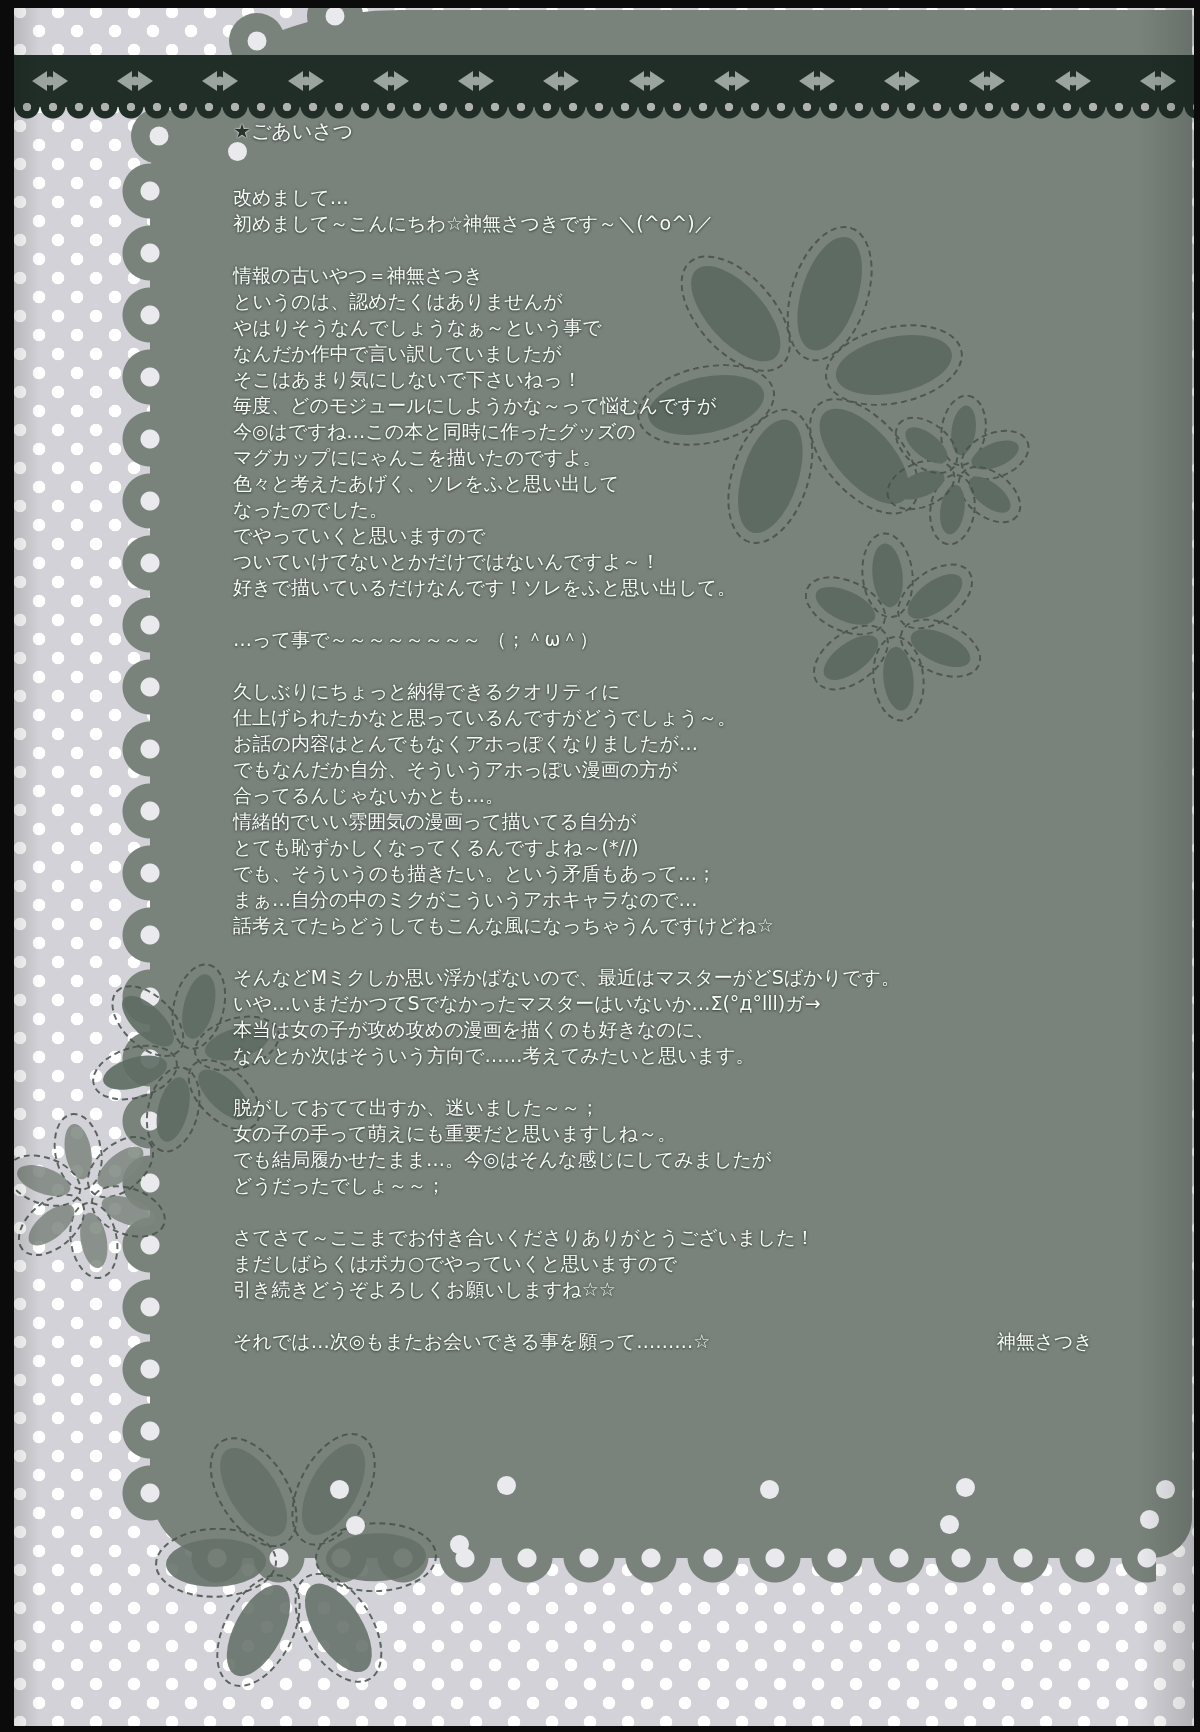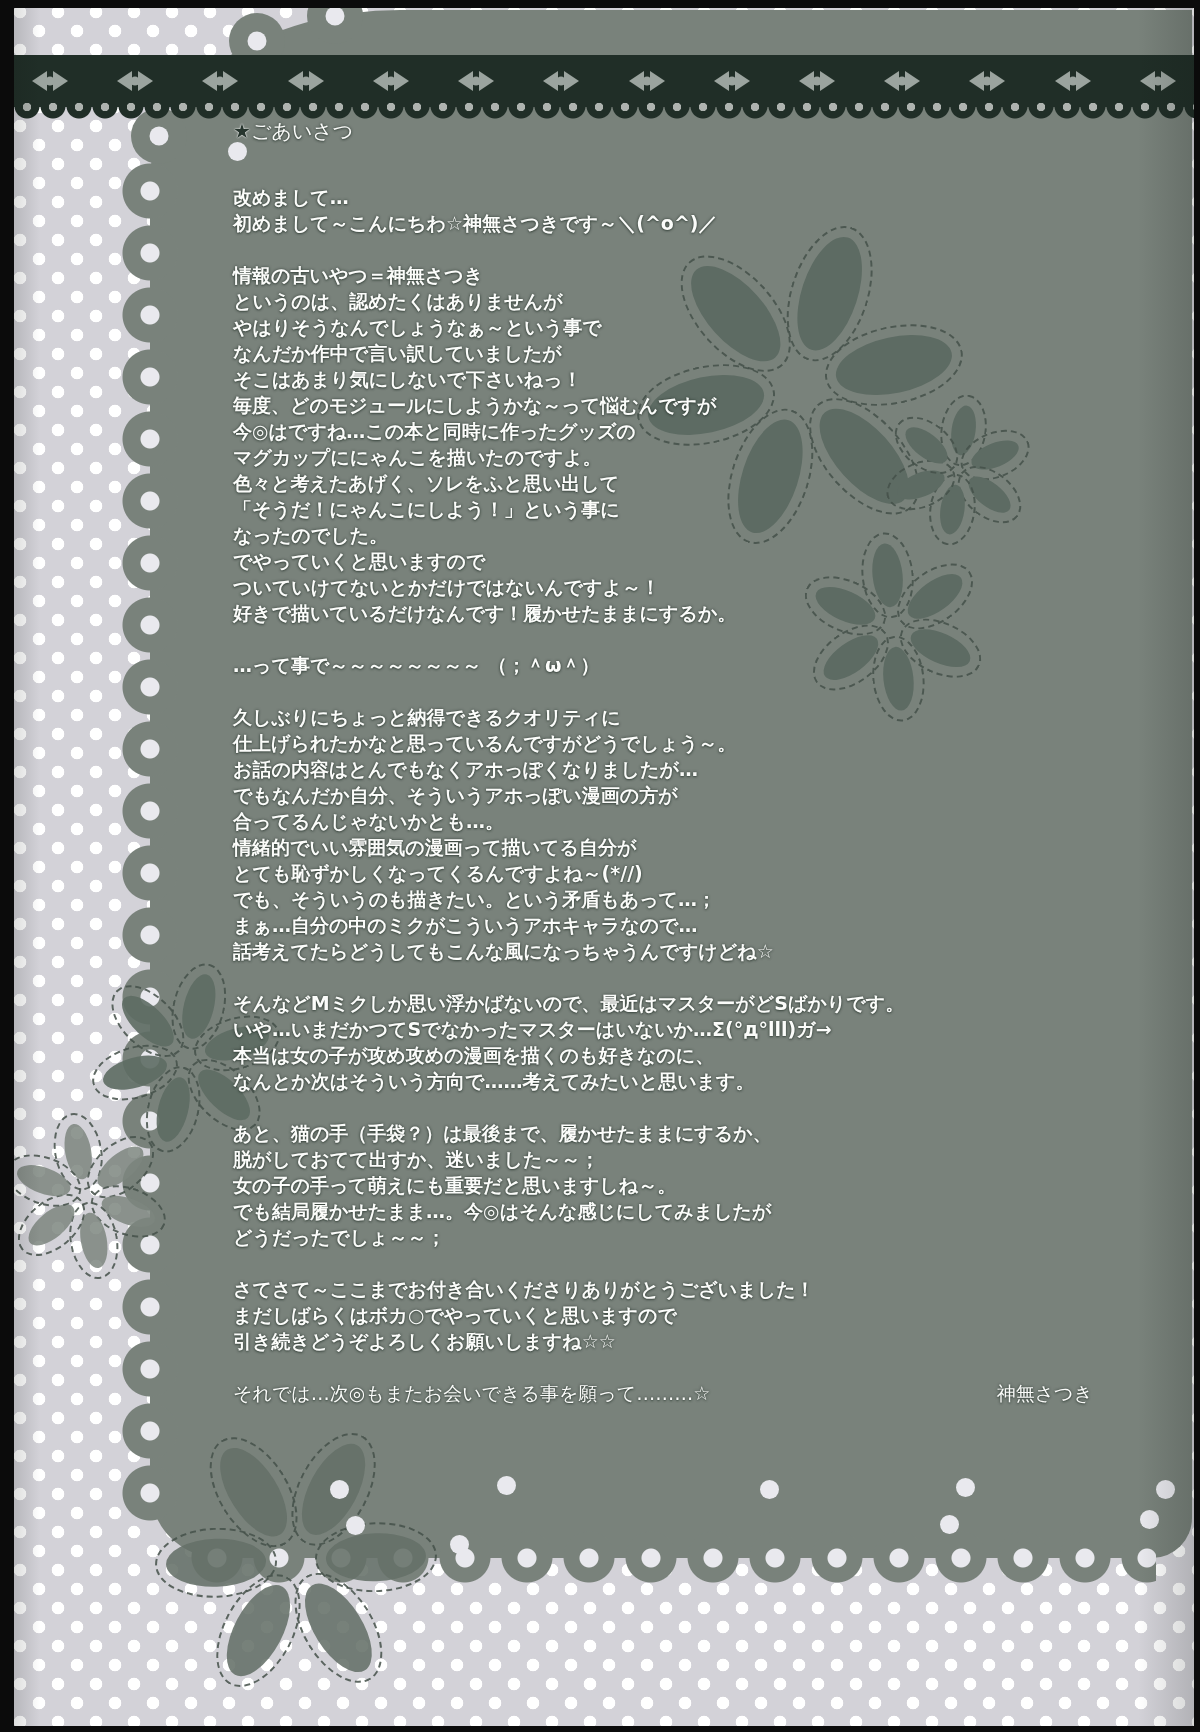--- a/index.html
+++ b/index.html
@@ -64,21 +64,21 @@
   .f2{left:958px;top:470px;--pw:24px;--ph:50px;--o:40px;transform:rotate(8deg);}
   .f3{left:893px;top:627px;--pw:30px;--ph:64px;--o:52px;transform:rotate(-6deg);}
   .f4{left:186px;top:1058px;--pw:30px;--ph:66px;--o:53px;transform:rotate(14deg);--pc:rgba(93,107,99,.9);}
   .f5{left:86px;top:1196px;--pw:26px;--ph:56px;--o:45px;transform:rotate(-10deg);--pc:rgba(124,134,127,.85);}
   .f6{left:296px;top:1560px;--pw:48px;--ph:100px;--o:80px;transform:rotate(28deg);--pc:rgba(100,112,104,.88);z-index:3;}
   
   .afterword{position:absolute;left:233px;top:118px;width:860px;z-index:6;color:#fbfcfa;
     font-size:19px;text-shadow:0 0 3px rgba(40,52,45,.85),0 1px 2px rgba(40,52,45,.55);}
   .afterword-title{font-size:20px;height:26px;line-height:26px;margin-bottom:40px;white-space:pre;}
   .title-star{color:#27352e;text-shadow:0 0 2px #ffffff,0 0 1px #ffffff;}
-  .text-line{height:26px;line-height:26px;white-space:pre;font-weight:bold;}
+  .text-line{height:26px;line-height:26px;white-space:pre;}
   .closing-row{display:flex;height:26px;line-height:26px;white-space:pre;justify-content:space-between;}
   .signature{}
   
   .edge{position:absolute;background:#0b0b0b;z-index:10;}
   .edge-left{left:0;top:0;bottom:0;width:14px;}
   .edge-top{left:0;top:0;right:0;height:8px;}
   .edge-right{right:0;top:0;bottom:0;width:6px;}
   .edge-bottom{left:0;bottom:0;right:0;height:6px;}
   .shade-right{position:absolute;right:6px;top:0;bottom:0;width:56px;z-index:7;
     background:linear-gradient(to right,rgba(15,20,17,0),rgba(15,20,17,.17));}
@@ -216,45 +216,43 @@
         <div class="text-line"></div>
         <div class="text-line">情報の古いやつ＝神無さつき</div>
         <div class="text-line">というのは、認めたくはありませんが</div>
         <div class="text-line">やはりそうなんでしょうなぁ～という事で</div>
         <div class="text-line">なんだか作中で言い訳していましたが</div>
         <div class="text-line">そこはあまり気にしないで下さいねっ！</div>
         <div class="text-line">毎度、どのモジュールにしようかな～って悩むんですが</div>
         <div class="text-line">今◎はですね…この本と同時に作ったグッズの</div>
         <div class="text-line">マグカップににゃんこを描いたのですよ。</div>
         <div class="text-line">色々と考えたあげく、ソレをふと思い出して</div>
-        <div class="text-line">「そうだ！にゃんこにしよう！」という事に</div>
         <div class="text-line">なったのでした。</div>
         <div class="text-line">でやっていくと思いますので</div>
         <div class="text-line">ついていけてないとかだけではないんですよ～！</div>
-        <div class="text-line">好きで描いているだけなんです！履かせたままにするか。</div>
+        <div class="text-line">好きで描いているだけなんです！ソレをふと思い出して。</div>
         <div class="text-line"></div>
         <div class="text-line">…って事で～～～～～～～～ （；＾ω＾）</div>
         <div class="text-line"></div>
         <div class="text-line">久しぶりにちょっと納得できるクオリティに</div>
         <div class="text-line">仕上げられたかなと思っているんですがどうでしょう～。</div>
         <div class="text-line">お話の内容はとんでもなくアホっぽくなりましたが…</div>
         <div class="text-line">でもなんだか自分、そういうアホっぽい漫画の方が</div>
         <div class="text-line">合ってるんじゃないかとも…。</div>
         <div class="text-line">情緒的でいい雰囲気の漫画って描いてる自分が</div>
         <div class="text-line">とても恥ずかしくなってくるんですよね～(*//)</div>
         <div class="text-line">でも、そういうのも描きたい。という矛盾もあって…；</div>
         <div class="text-line">まぁ…自分の中のミクがこういうアホキャラなので…</div>
         <div class="text-line">話考えてたらどうしてもこんな風になっちゃうんですけどね☆</div>
         <div class="text-line"></div>
         <div class="text-line">そんなどMミクしか思い浮かばないので、最近はマスターがどSばかりです。</div>
         <div class="text-line">いや…いまだかつてSでなかったマスターはいないか…Σ(°д°lll)ガ→</div>
         <div class="text-line">本当は女の子が攻め攻めの漫画を描くのも好きなのに、</div>
         <div class="text-line">なんとか次はそういう方向で……考えてみたいと思います。</div>
         <div class="text-line"></div>
-        <div class="text-line">あと、猫の手（手袋？）は最後まで、履かせたままにするか、</div>
         <div class="text-line">脱がしておてて出すか、迷いました～～；</div>
         <div class="text-line">女の子の手って萌えにも重要だと思いますしね～。</div>
         <div class="text-line">でも結局履かせたまま…。今◎はそんな感じにしてみましたが</div>
         <div class="text-line">どうだったでしょ～～；</div>
         <div class="text-line"></div>
         <div class="text-line">さてさて～ここまでお付き合いくださりありがとうございました！</div>
         <div class="text-line">まだしばらくはボカ○でやっていくと思いますので</div>
         <div class="text-line">引き続きどうぞよろしくお願いしますね☆☆</div>
         <div class="text-line"></div>
       </div>

